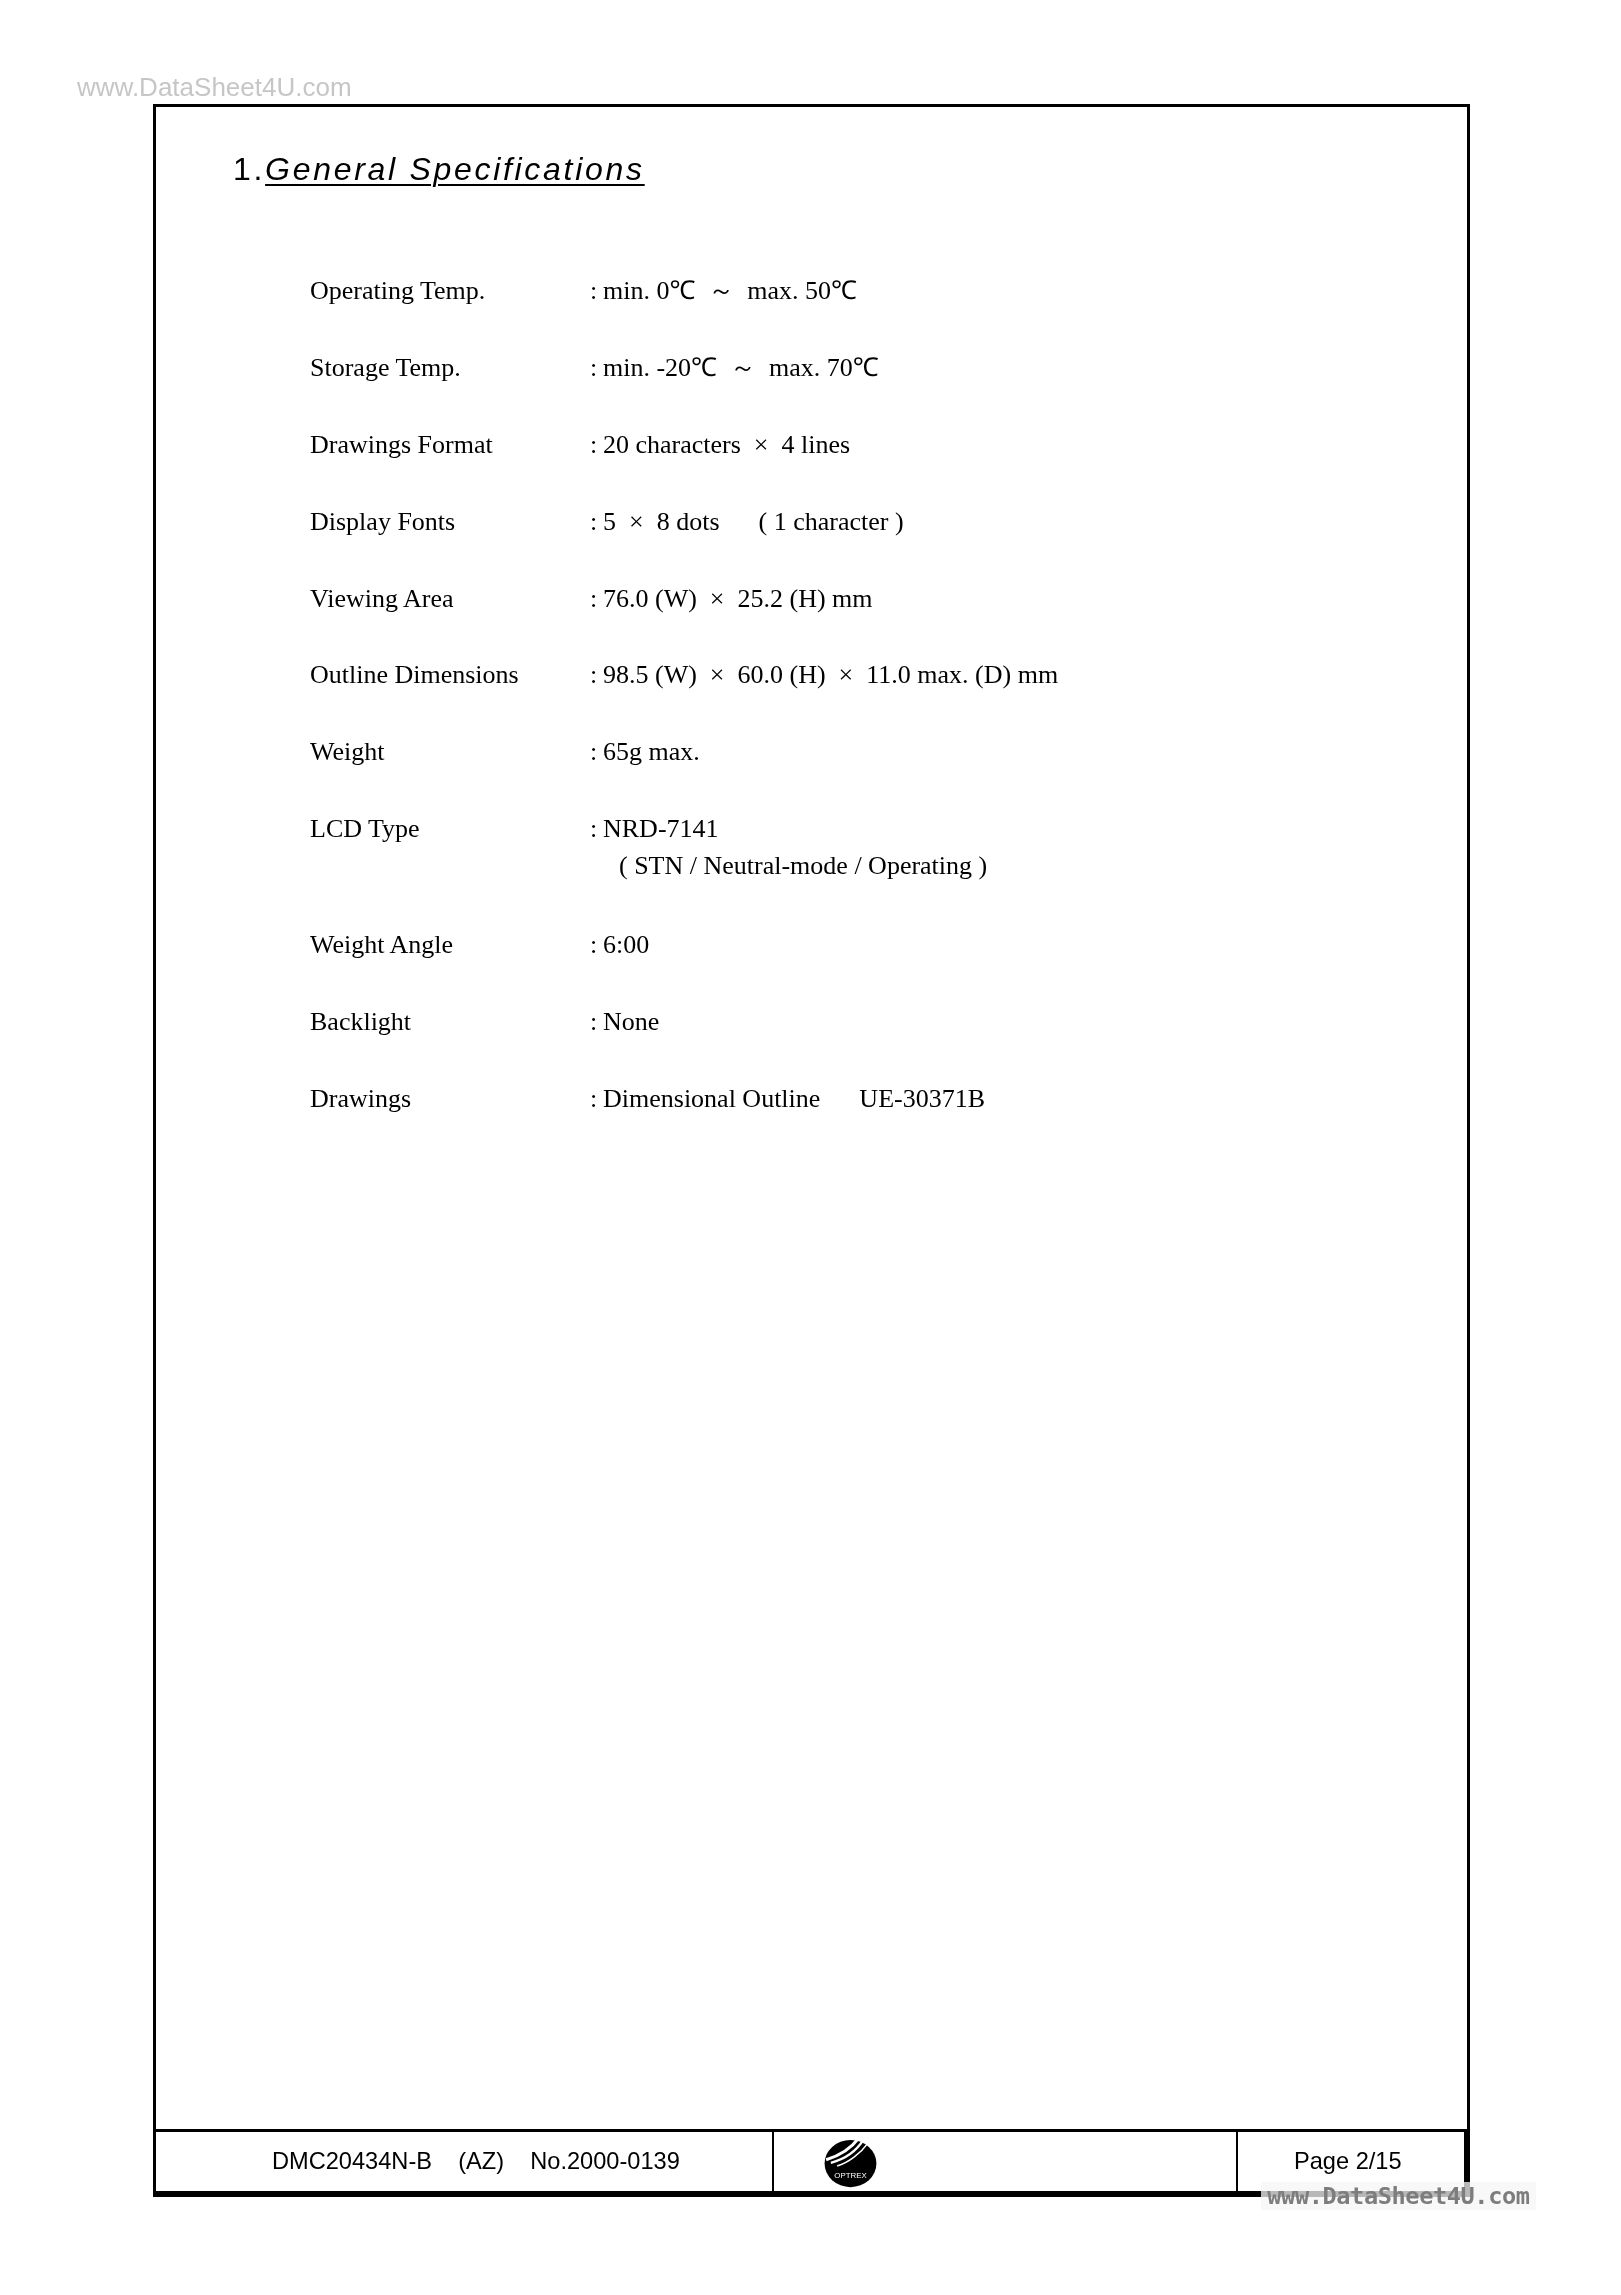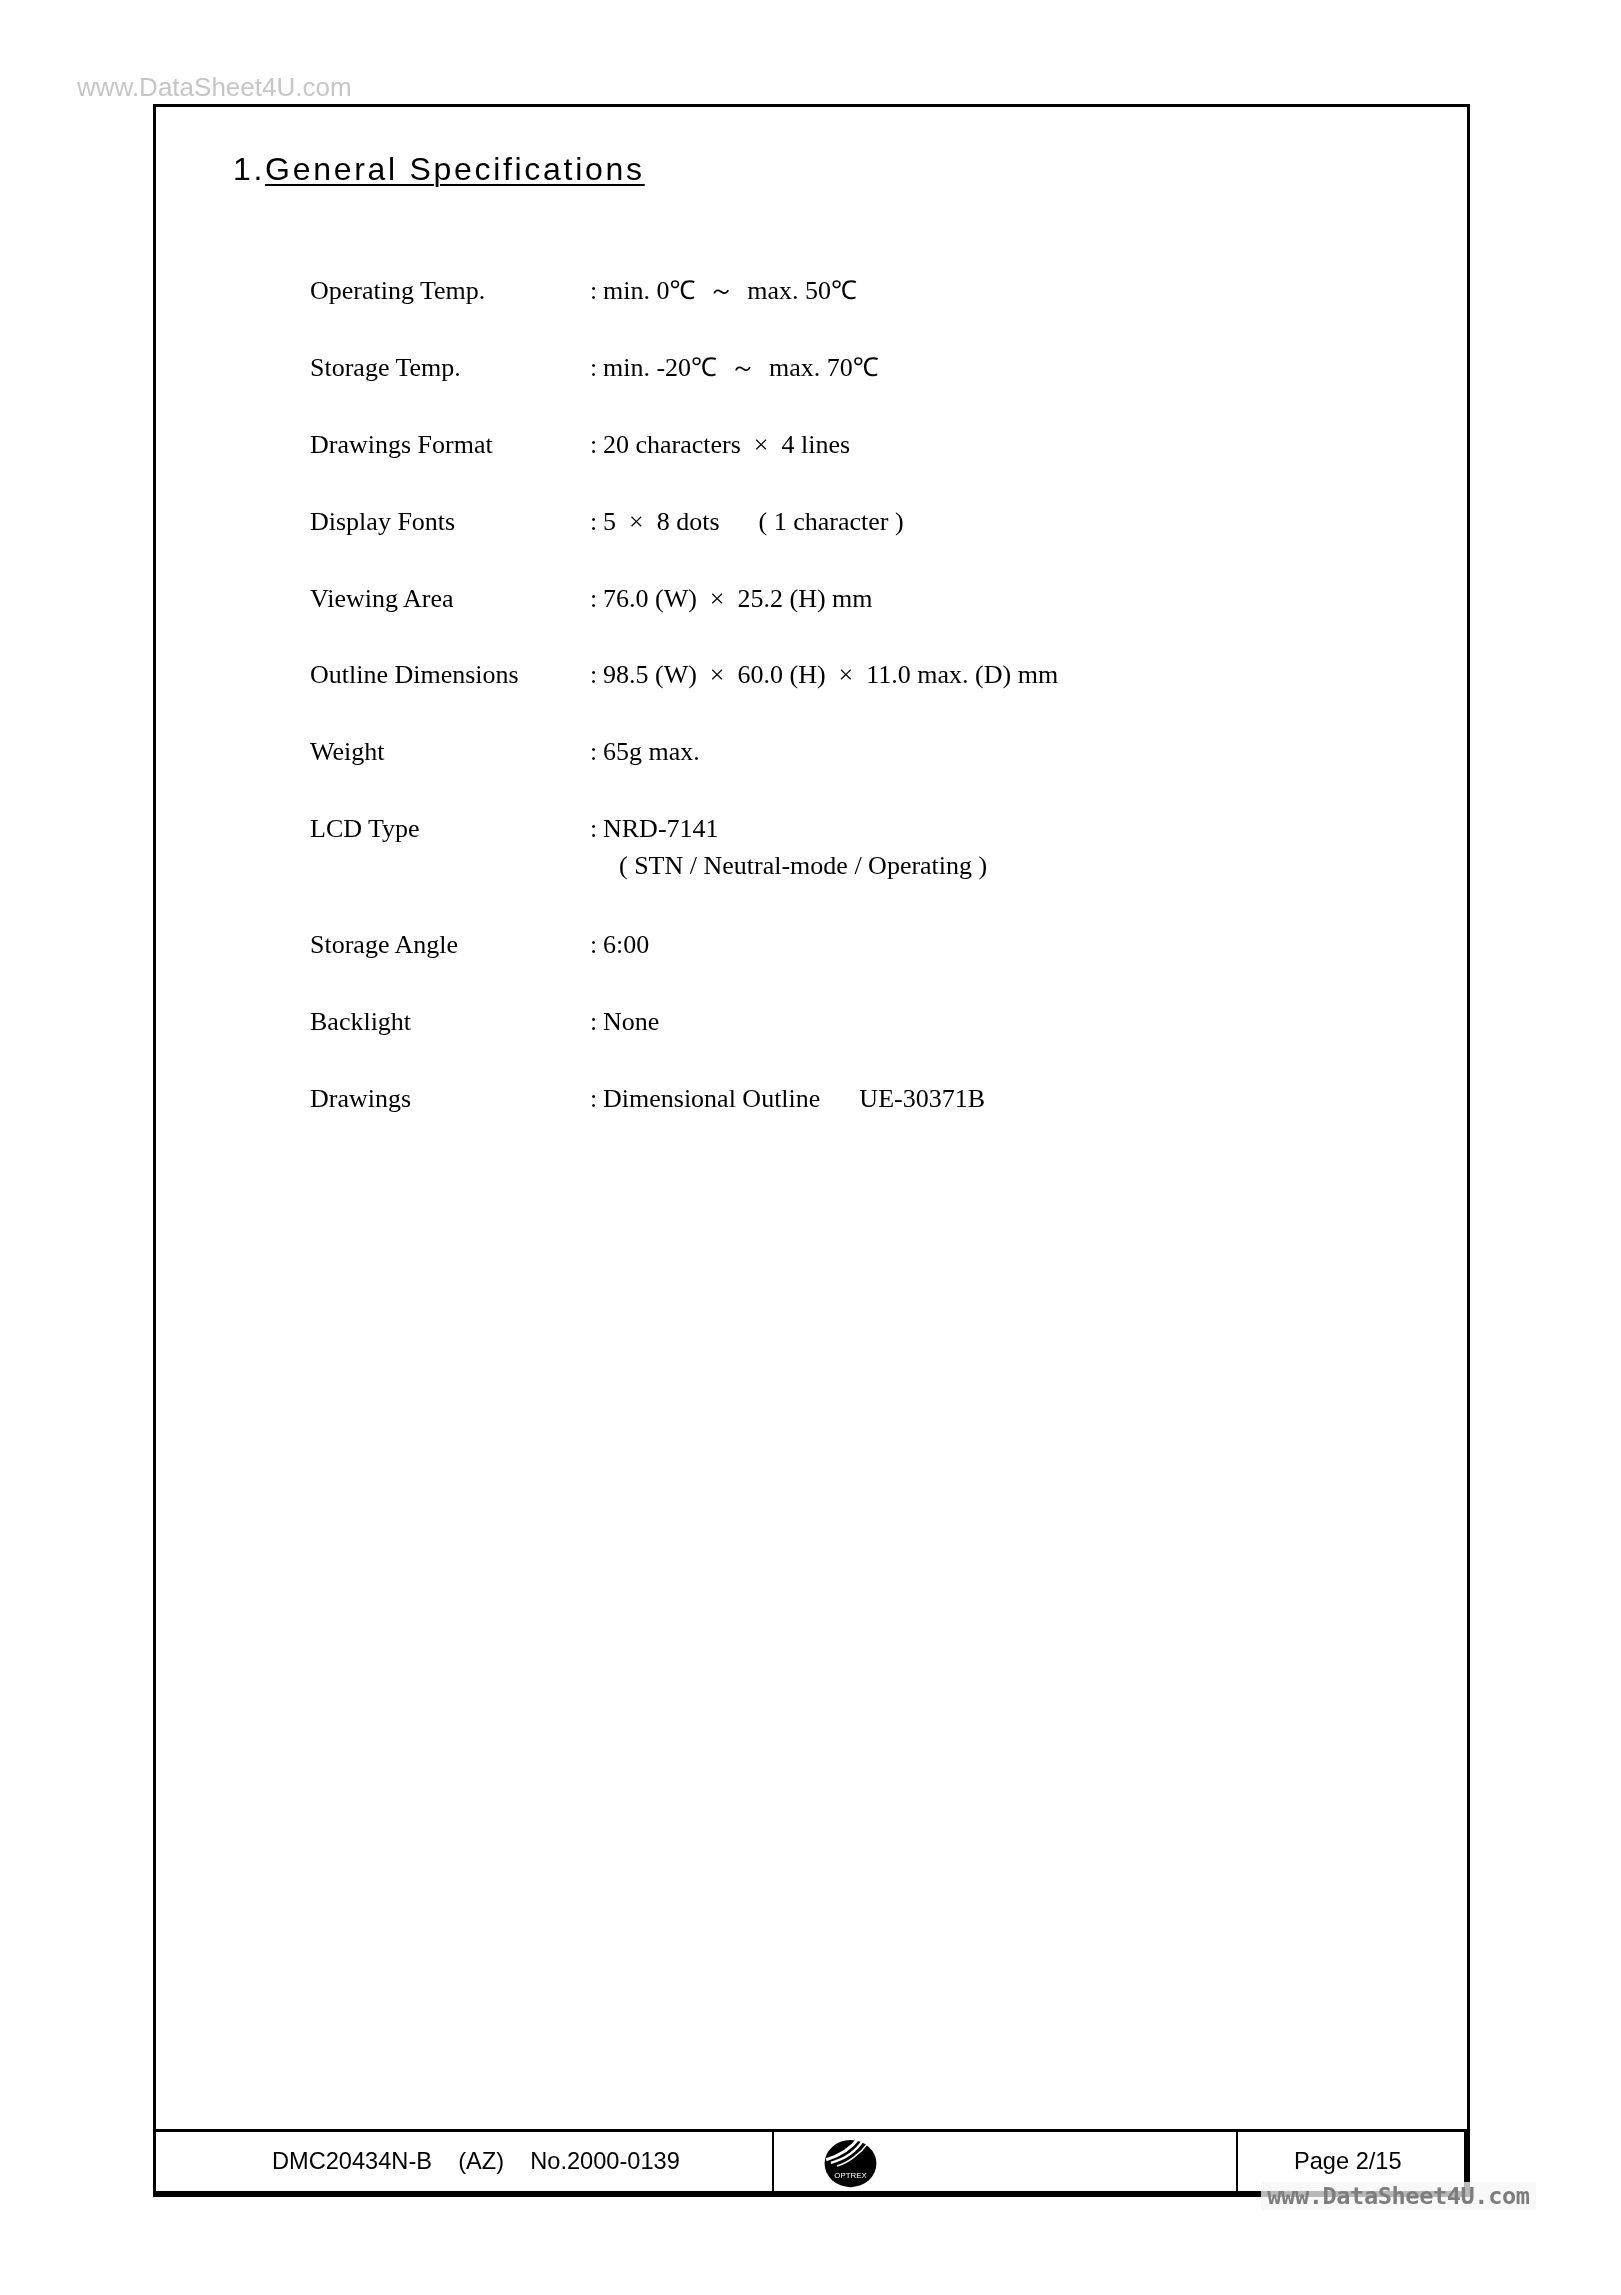--- a/index.html
+++ b/index.html
@@ -42,20 +42,21 @@
       font-size: 32px;
       letter-spacing: 2.7px;
       white-space: nowrap;
       line-height: 39px;
     }
     .heading .num { text-decoration: none; }
     .heading .title {
       text-decoration: underline;
       text-decoration-thickness: 2.4px;
       text-underline-offset: 3.9px;
+      font-style: italic;
     }
     .spec-row {
       position: absolute;
       left: 0;
       width: 1622px;
       height: 71px;
     }
     .spec-label {
       position: absolute;
       left: 310px;
@@ -197,21 +198,21 @@
     <span class="spec-colon">:</span>
     <span class="spec-value">65g max.</span>
   </div>
   <div class="spec-row" style="top:813px">
     <span class="spec-label">LCD Type</span>
     <span class="spec-colon">:</span>
     <span class="spec-value">NRD-7141</span>
     <span class="spec-value2">( STN / Neutral-mode / Operating )</span>
   </div>
   <div class="spec-row" style="top:929px">
-    <span class="spec-label">Storage Angle</span>
+    <span class="spec-label">Weight Angle</span>
     <span class="spec-colon">:</span>
     <span class="spec-value">6:00</span>
   </div>
   <div class="spec-row" style="top:1006px">
     <span class="spec-label">Backlight</span>
     <span class="spec-colon">:</span>
     <span class="spec-value">None</span>
   </div>
   <div class="spec-row" style="top:1083px">
     <span class="spec-label">Drawings</span>

